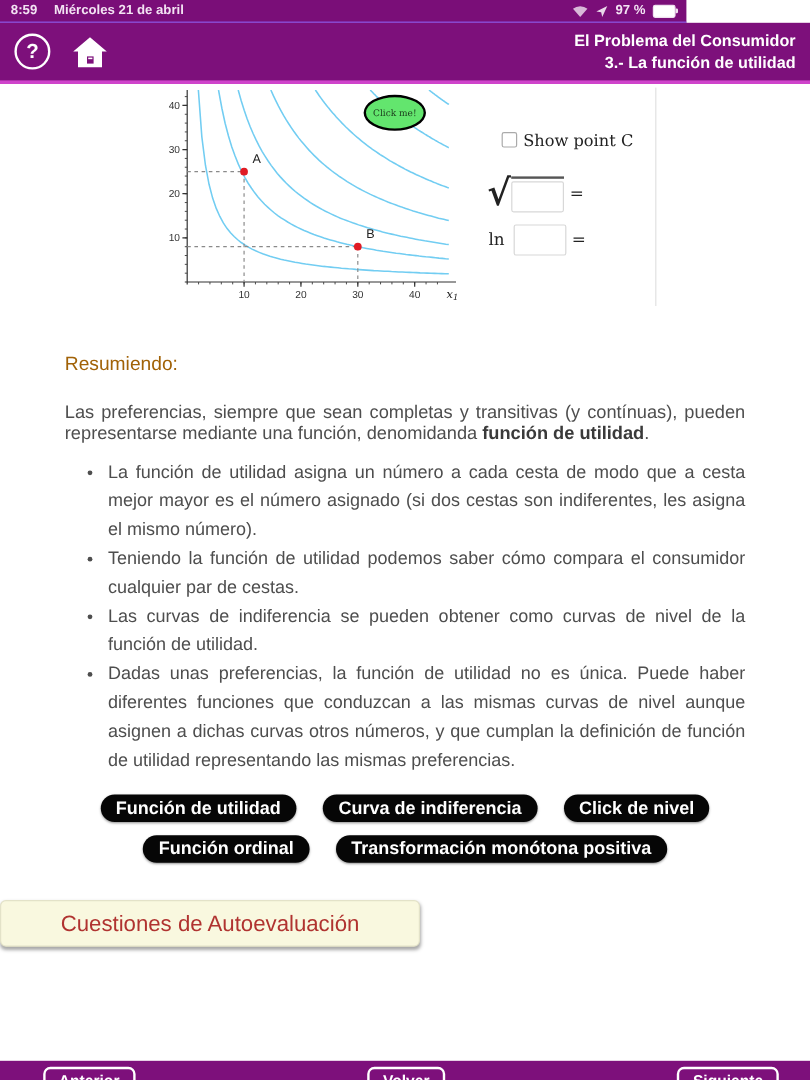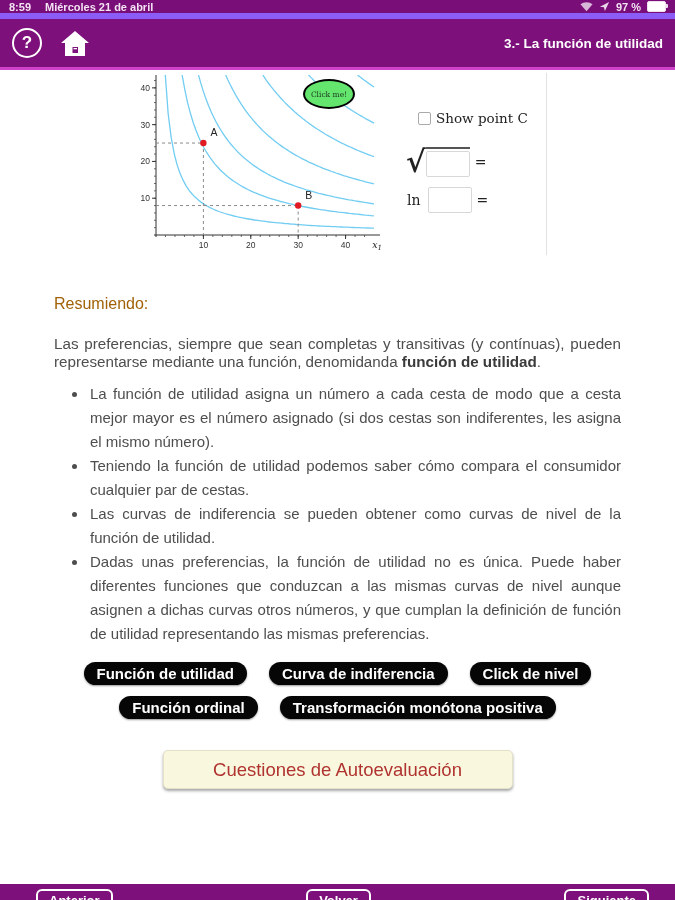--- a/index.html
+++ b/index.html
@@ -2,24 +2,24 @@
 <html><head>
 <meta charset="utf-8">
 <style>
   html,body{margin:0;padding:0;}
   body{
     width:675px;height:900px;overflow:hidden;background:#ffffff;
     font-family:"Liberation Sans",sans-serif;position:relative;
   }
   
   .status-bar{
-    position:absolute;left:0;top:0;width:675px;height:19px;
+    position:absolute;left:0;top:0;width:572px;height:19px;
     background:#7a0e78;color:#f3e3f3;font-size:11px;
     display:flex;align-items:center;justify-content:space-between;
-    padding:0 9px;box-sizing:border-box;border-bottom:6px solid #8b5cf6;
+    padding:0 9px;box-sizing:border-box;border-bottom:1px solid #8b5cf6;
   }
   .sb-left{display:flex;gap:14px;align-items:center;font-weight:bold;}
   .sb-right{display:flex;gap:6px;align-items:center;font-weight:bold;}
   .batt{width:17px;height:9px;border:1px solid #efe0ef;border-radius:2px;position:relative;background:#fff;}
   .batt:after{content:"";position:absolute;right:-3px;top:2px;width:2px;height:4px;background:#efe0ef;border-radius:0 1px 1px 0;}
   
   .header{
     position:absolute;left:0;top:19px;width:675px;height:51px;
     background:#7d107b;border-bottom:3px solid #cf43cb;
     display:flex;align-items:center;justify-content:space-between;
@@ -36,21 +36,21 @@
   
   .content{position:absolute;left:0;top:73px;width:675px;height:779px;background:#fff;}
   .applet{position:relative;height:188px;}
   .applet-divider{position:absolute;left:546px;top:0;height:182px;border-left:1px solid #e2e2e2;}
   .click-me{
     position:absolute;left:303px;top:6px;width:48px;height:26px;
     background:#63e56e;border:2px solid #000000;border-radius:50%;
     display:flex;align-items:center;justify-content:center;
     font-size:7.5px;color:#1c3a1c;cursor:pointer;font-family:"DejaVu Serif",serif;
   }
-  .ctrl-show{position:absolute;left:418px;top:37px;display:flex;align-items:center;gap:5px;
+  .ctrl-show{position:absolute;left:418px;top:37px;display:flex;align-items:flex-start;gap:5px;
     font-family:"DejaVu Serif",serif;font-size:13.5px;color:#222;}
   .cbx{width:11px;height:11px;border:1px solid #aaa;background:#fff;border-radius:2px;cursor:pointer;display:inline-block;}
   .math-row{position:absolute;display:flex;align-items:center;gap:5px;font-family:"DejaVu Serif",serif;color:#222;}
   .sqrt-row{left:406px;top:74px;}
   .ln-row{left:407px;top:114px;}
   .radical{font-size:30px;font-weight:bold;line-height:26px;}
   .vinculum{border-top:2px solid #555;padding-top:2px;margin-left:-5px;}
   .mini-input{width:36px;height:24px;border:1px solid #d8d8d8;border-radius:2px;background:#fff;font-size:13px;padding:0 3px;}
   .eq{font-size:14px;}
   .ln-lab{font-size:14px;margin-right:2px;}
@@ -64,21 +64,21 @@
     margin:0;padding-left:2px;
   }
   .pills-row{display:flex;justify-content:center;gap:22px;}
   .pills-row.r1{margin-top:16px;}
   .pills-row.r2{margin-top:11px;}
   .pill{
     background:#060606;color:#fff;font-weight:bold;font-size:15px;
     padding:3px 13px;border-radius:13px;cursor:pointer;white-space:nowrap;
     box-shadow:0 1px 2px rgba(0,0,0,.4);
   }
-  .autoeval-wrap{display:flex;justify-content:center;margin-top:31px;}
+  .autoeval-wrap{display:flex;justify-content:flex-start;margin-top:31px;}
   .autoeval{
     width:348px;height:37px;background:#f9f8df;border:1px solid #e3e2c8;border-radius:5px;
     box-shadow:0 2px 3px rgba(0,0,0,.35);
     display:flex;align-items:center;justify-content:center;
     color:#b03330;font-size:18.5px;cursor:pointer;
   }
   
   .footer{
     position:absolute;left:0;top:852px;width:675px;height:48px;background:#7d107b;
     display:flex;align-items:flex-start;justify-content:space-between;
@@ -120,20 +120,21 @@
     </div>
     <div class="home-icon">
       <svg width="30" height="27" viewBox="0 0 30 27">
         <path d="M15 1 L29 13 H25 V26 H5 V13 H1 Z" fill="#fff"></path>
         <rect x="12.5" y="17" width="5.5" height="6" fill="#7d107b"></rect>
         <rect x="13.5" y="18" width="3.5" height="1.3" fill="#fff"></rect>
       </svg>
     </div>
   </div>
   <div class="hdr-title">
+    <div>El Problema del Consumidor</div>
     <div>3.- La función de utilidad</div>
   </div>
 </div>
 
 <div class="content">
 
   <div class="applet">
     <svg id="chart-svg" style="position:absolute;left:134px;top:2px;" width="256" height="184" viewBox="0 0 256 184">
         <path d="M31.3 0.0 L34.2 39.0 L37.2 62.7 L40.2 78.6 L43.2 90.1 L46.2 98.7 L49.2 105.4 L52.1 110.8 L55.1 115.3 L58.1 119.0 L61.1 122.1 L64.1 124.8 L67.0 127.1 L70.0 129.1 L73.0 131.0 L76.0 132.6 L79.0 134.0 L82.0 135.3 L84.9 136.5 L87.9 137.5 L90.9 138.5 L93.9 139.4 L96.9 140.2 L99.8 141.0 L102.8 141.7 L105.8 142.3 L108.8 142.9 L111.8 143.5 L114.8 144.0 L117.7 144.5 L120.7 145.0 L123.7 145.4 L126.7 145.8 L129.7 146.2 L132.6 146.6 L135.6 147.0 L138.6 147.3 L141.6 147.6 L144.6 147.9 L147.6 148.2 L150.5 148.5 L153.5 148.7 L156.5 149.0 L159.5 149.2 L162.5 149.5 L165.5 149.7 L168.4 149.9 L171.4 150.1 L174.4 150.3 L177.4 150.5 L180.4 150.6 L183.3 150.8 L186.3 151.0 L189.3 151.1 L192.3 151.3 L195.3 151.4 L198.3 151.6 L201.2 151.7 L204.2 151.9 L207.2 152.0 L210.2 152.1 L213.2 152.2 L216.1 152.4 L219.1 152.5 L222.1 152.6 L225.1 152.7 L228.1 152.8 L231.1 152.9 L234.0 153.0 L237.0 153.1 L240.0 153.2" fill="none" stroke="#72cdf2" stroke-width="1.3"></path>
         <path d="M48.1 0.0 L50.9 15.2 L53.6 27.7 L56.4 38.3 L59.1 47.3 L61.9 55.0 L64.6 61.8 L67.3 67.7 L70.1 73.0 L72.8 77.7 L75.6 81.9 L78.3 85.7 L81.0 89.1 L83.8 92.3 L86.5 95.2 L89.3 97.8 L92.0 100.2 L94.7 102.5 L97.5 104.6 L100.2 106.5 L103.0 108.3 L105.7 110.0 L108.4 111.6 L111.2 113.1 L113.9 114.5 L116.7 115.8 L119.4 117.1 L122.1 118.2 L124.9 119.3 L127.6 120.4 L130.4 121.4 L133.1 122.3 L135.9 123.3 L138.6 124.1 L141.3 124.9 L144.1 125.7 L146.8 126.5 L149.6 127.2 L152.3 127.9 L155.0 128.6 L157.8 129.2 L160.5 129.8 L163.3 130.4 L166.0 130.9 L168.7 131.5 L171.5 132.0 L174.2 132.5 L177.0 133.0 L179.7 133.5 L182.4 133.9 L185.2 134.4 L187.9 134.8 L190.7 135.2 L193.4 135.6 L196.1 136.0 L198.9 136.3 L201.6 136.7 L204.4 137.1 L207.1 137.4 L209.9 137.7 L212.6 138.0 L215.3 138.4 L218.1 138.7 L220.8 139.0 L223.6 139.2 L226.3 139.5 L229.0 139.8 L231.8 140.1 L234.5 140.3 L237.3 140.6 L240.0 140.8" fill="none" stroke="#72cdf2" stroke-width="1.3"></path>

